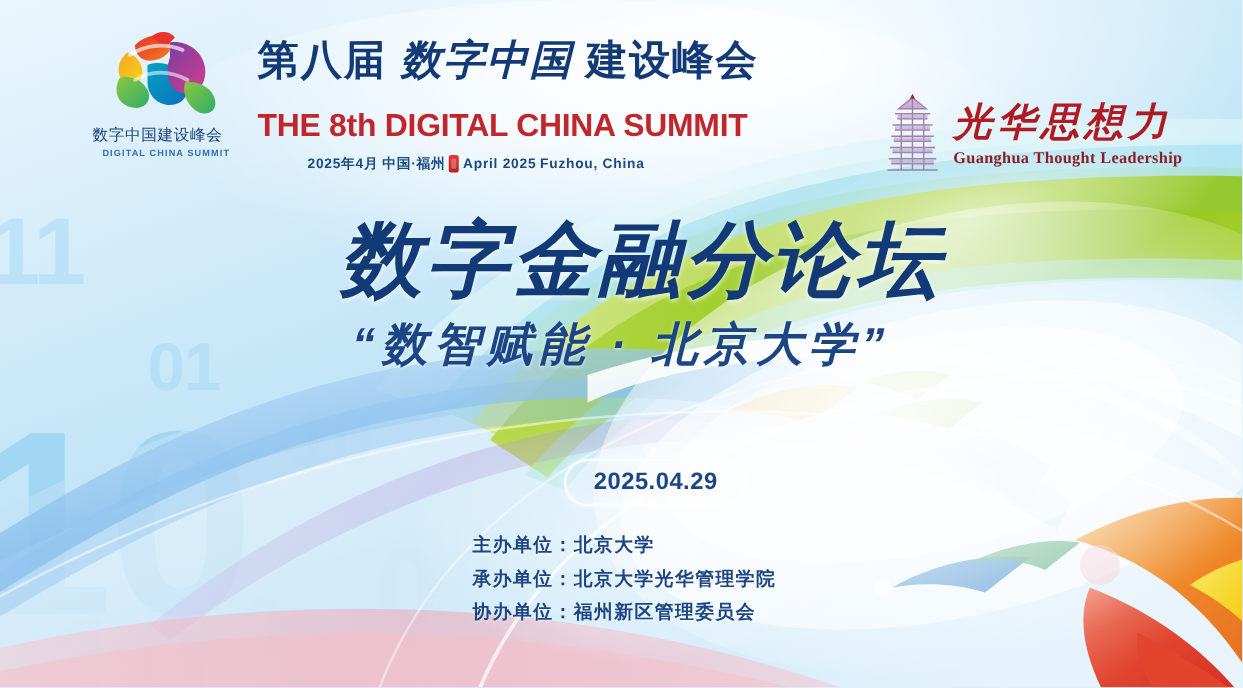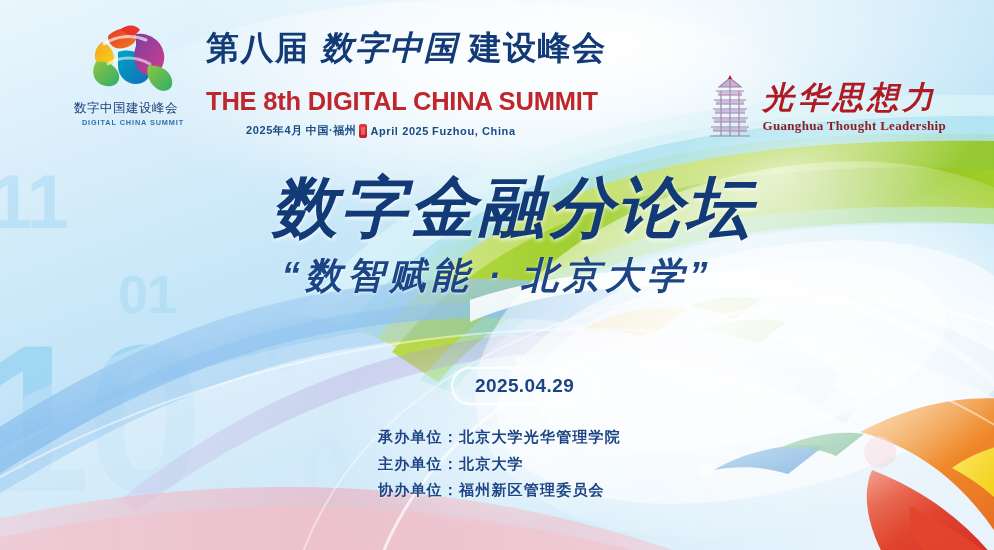--- a/index.html
+++ b/index.html
@@ -452,18 +452,18 @@
   </div>
 
   <div class="title-block">
     <div class="main-title">数字金融分论坛</div>
     <div class="sub-title">“数智赋能 · 北京大学”</div>
   </div>
 
   <div class="date-pill">2025.04.29</div>
 
   <div class="orgs">
+    <div>主办单位：北京大学</div>
     <div>承办单位：北京大学光华管理学院</div>
-    <div>主办单位：北京大学</div>
     <div>协办单位：福州新区管理委员会</div>
   </div>
 
 </div>
 
 </body></html>

